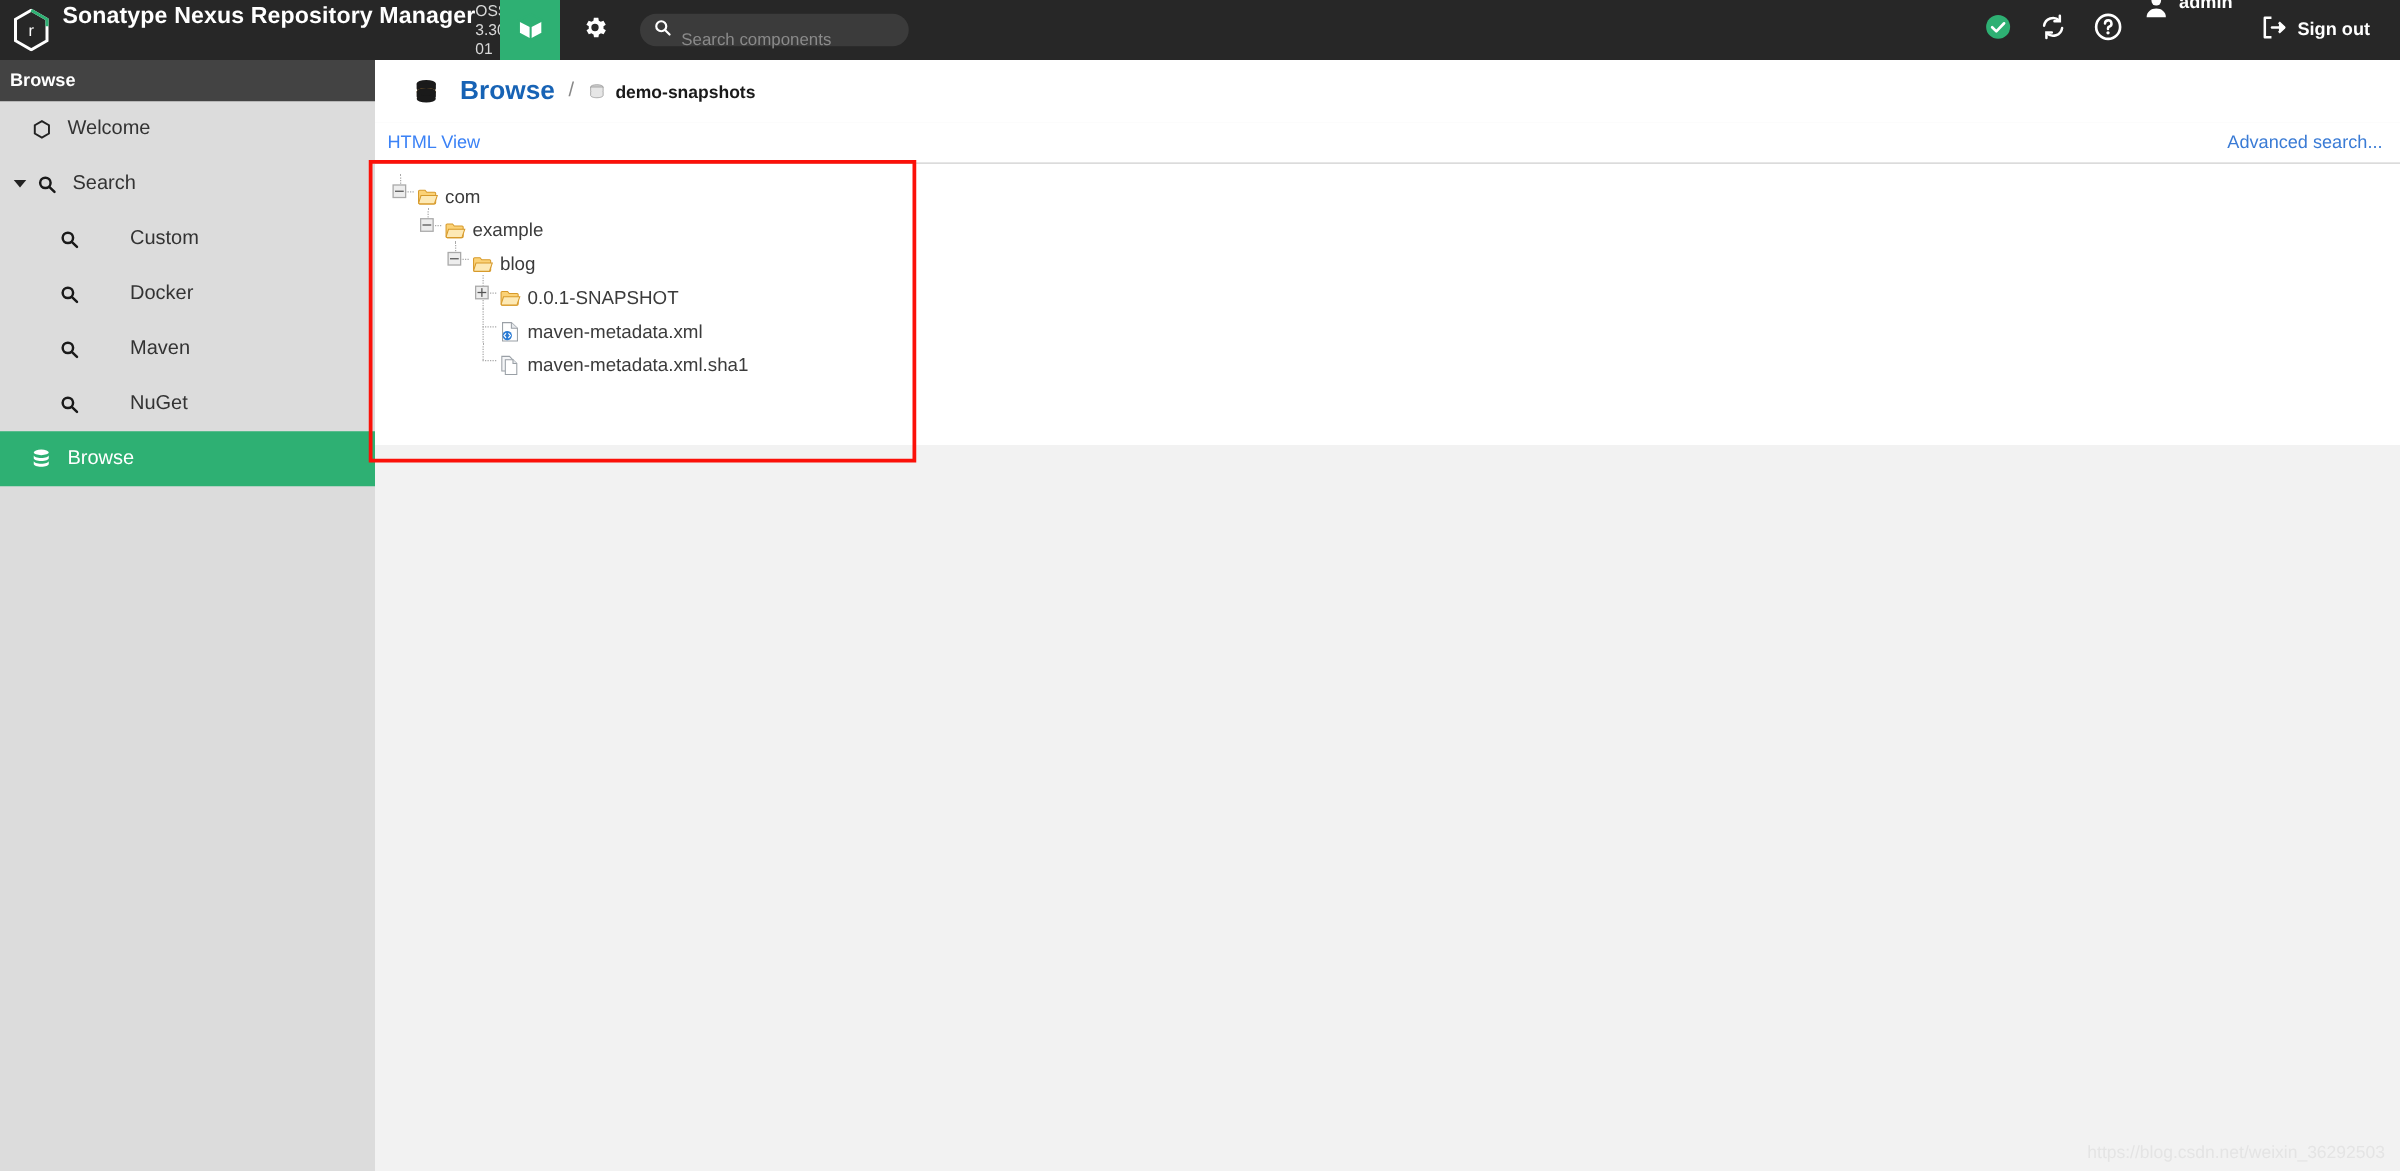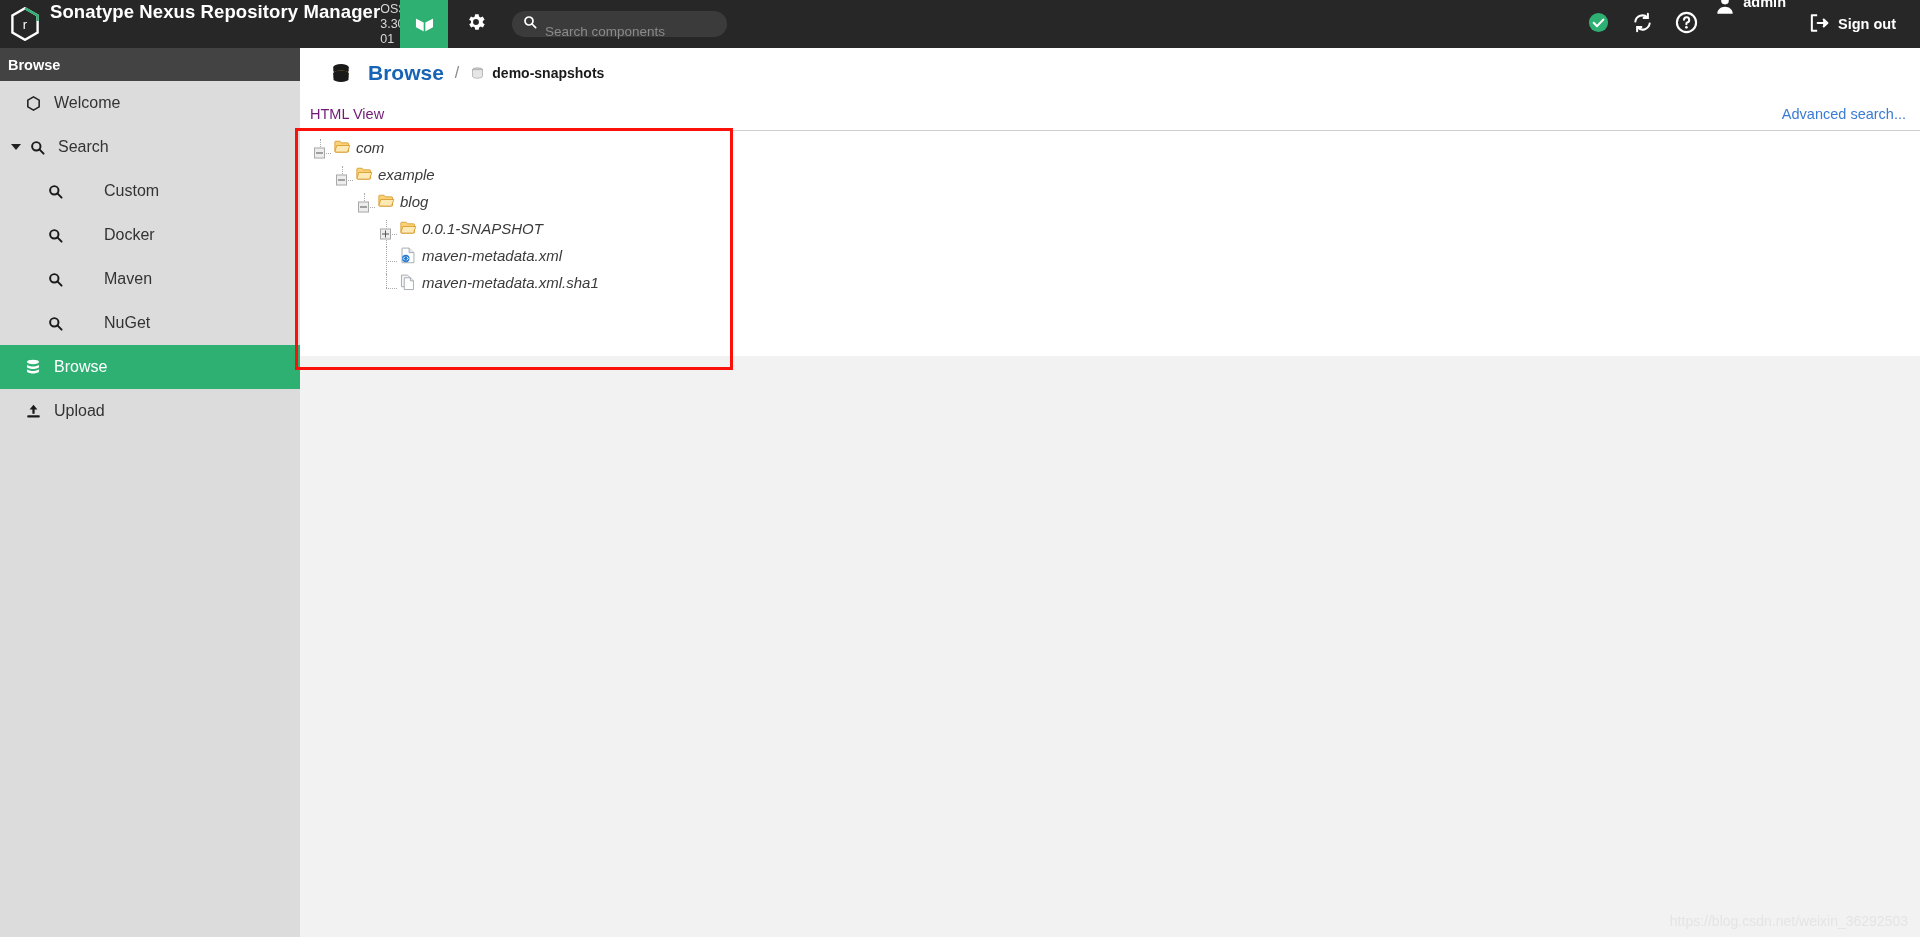--- a/index.html
+++ b/index.html
@@ -125,36 +125,36 @@
     display: flex; align-items: center;
   }
   .crumb-leaf .ci { margin-right: 7px; display: flex; }
 
   .subbar {
     height: 32px; background: #ffffff;
     display: flex; align-items: center;
     padding: 0 22px 0 10px; position: relative;
   }
   .link-blue {
-    color: #701a75; font-size: 14.5px; cursor: pointer;
+    color: #3b82f6; font-size: 14.5px; cursor: pointer;
   }
   .link-adv {
     position: absolute; right: 14px; color: #3a7bd5; font-size: 14.5px;
     cursor: pointer;
   }
 
   .tree-panel {
     background: #ffffff; height: 226px;
     border-top: 1px solid #cfcfcf;
     position: relative; overflow: hidden;
   }
   .tree { padding: 8px 0 0 10px; }
   .trow {
-    height: 27px; display: flex; align-items: flex-start;
-    font-size: 15px; color: #3b3b3b; white-space: nowrap; font-style: italic;
+    height: 27px; display: flex; align-items: flex-end;
+    font-size: 15px; color: #3b3b3b; white-space: nowrap;
   }
   .tline {
     width: 22px; flex: 0 0 22px; height: 27px;
     position: relative;
   }
   
   .tline .vert {
     position: absolute; left: 10px; top: 0; bottom: 0;
     border-left: 1px dotted #aaaaaa;
   }
@@ -352,29 +352,20 @@
       <div class="nav-item top active">
         <span class="nic" style="color: rgb(255, 255, 255);">
           <svg viewBox="0 0 24 24" width="18" height="18" fill="#ffffff">
             <ellipse cx="12" cy="5.2" rx="8" ry="3"></ellipse>
             <path d="M4 8.3v3.2c0 1.66 3.58 3 8 3s8-1.34 8-3V8.3c0 1.66-3.58 3-8 3s-8-1.34-8-3z"></path>
             <path d="M4 14.3v3.2c0 1.66 3.58 3 8 3s8-1.34 8-3v-3.2c0 1.66-3.58 3-8 3s-8-1.34-8-3z"></path>
           </svg>
         </span>
         <span class="ntx">Browse</span>
       </div>
-      <div class="nav-item top">
-        <span class="nic" style="color: rgb(26, 26, 26);">
-          <svg viewBox="0 0 24 24" width="17" height="17" fill="#1a1a1a">
-            <path d="M12 2.5 L17.5 9 H13.6 V15 H10.4 V9 H6.5 Z"></path>
-            <rect x="3.2" y="17.2" width="17.6" height="3.2" rx="1"></rect>
-          </svg>
-        </span>
-        <span class="ntx">Upload</span>
-      </div>
     </div>
 </div>
 
 <div class="main">
 
   <div class="crumb-bar">
     <span class="crumb-ico">
       <svg viewBox="0 0 24 24" width="22" height="22">
         <ellipse cx="12" cy="5.4" rx="8.4" ry="3.2" fill="#1a1a1a"></ellipse>
         <path d="M3.6 5.4v4.2c0 1.77 3.76 3.2 8.4 3.2s8.4-1.43 8.4-3.2V5.4z" fill="#1a1a1a"></path>

